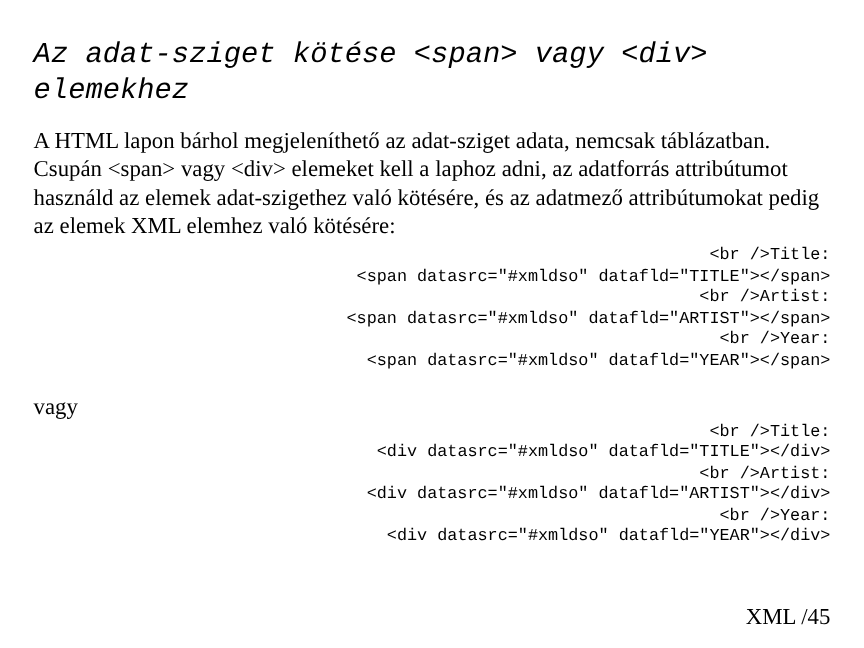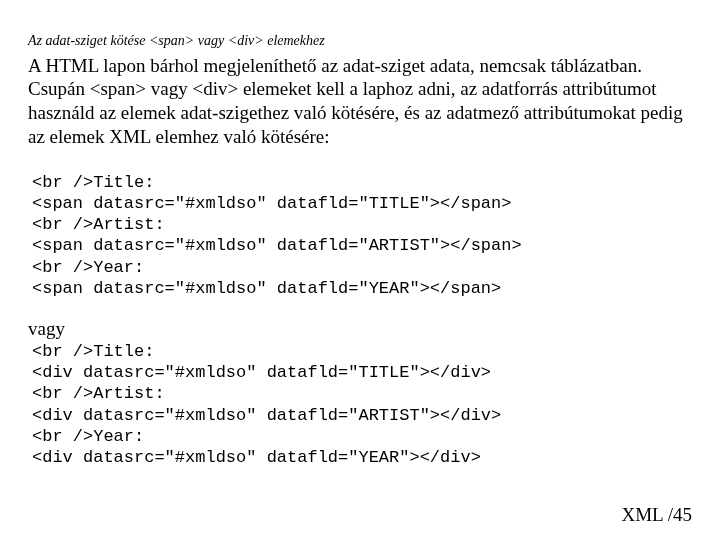--- a/index.html
+++ b/index.html
@@ -13,35 +13,37 @@
   }
   .page {
     position: relative;
     width: 720px;
     height: 540px;
     box-sizing: border-box;
     padding: 32px 28px 0 28px;
   }
   .heading-italic {
     font-style: italic;
-    font-size: 14px;
+    font-size: 24px;
     line-height: 1.25;
-    margin: 0 0 4px 0;
+    margin: 0 0 14px 0;
+    font-family: Liberation Mono, monospace;
   }
   .body-text {
     font-size: 19px;
     line-height: 1.25;
-    margin: 0 0 23px 0;
+    margin: 0 0 4px 0;
   }
   .code-block {
     font-family: "Courier New", Courier, monospace;
-    font-size: 17px;
+    font-size: 14px;
     line-height: 1.25;
     white-space: pre;
-    margin: 0 0 18px 4px;
+    margin: 0 0 18px 17px;
+    text-align: right;
   }
   .subheading {
     font-size: 19px;
     line-height: 1.25;
     margin: 0 0 0 0;
   }
   .footer {
     position: absolute;
     right: 28px;
     bottom: 14px;

